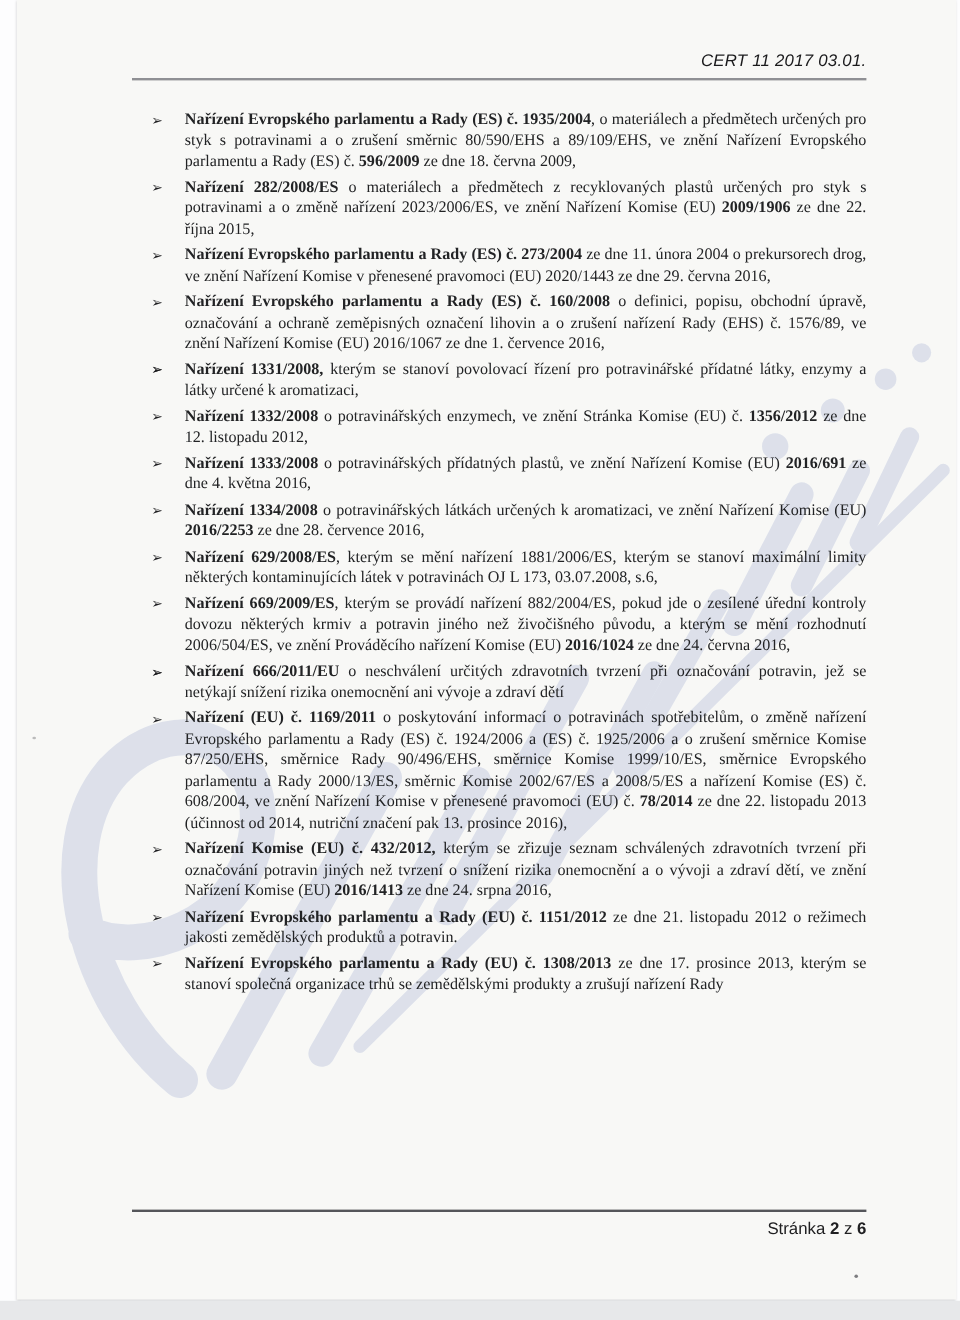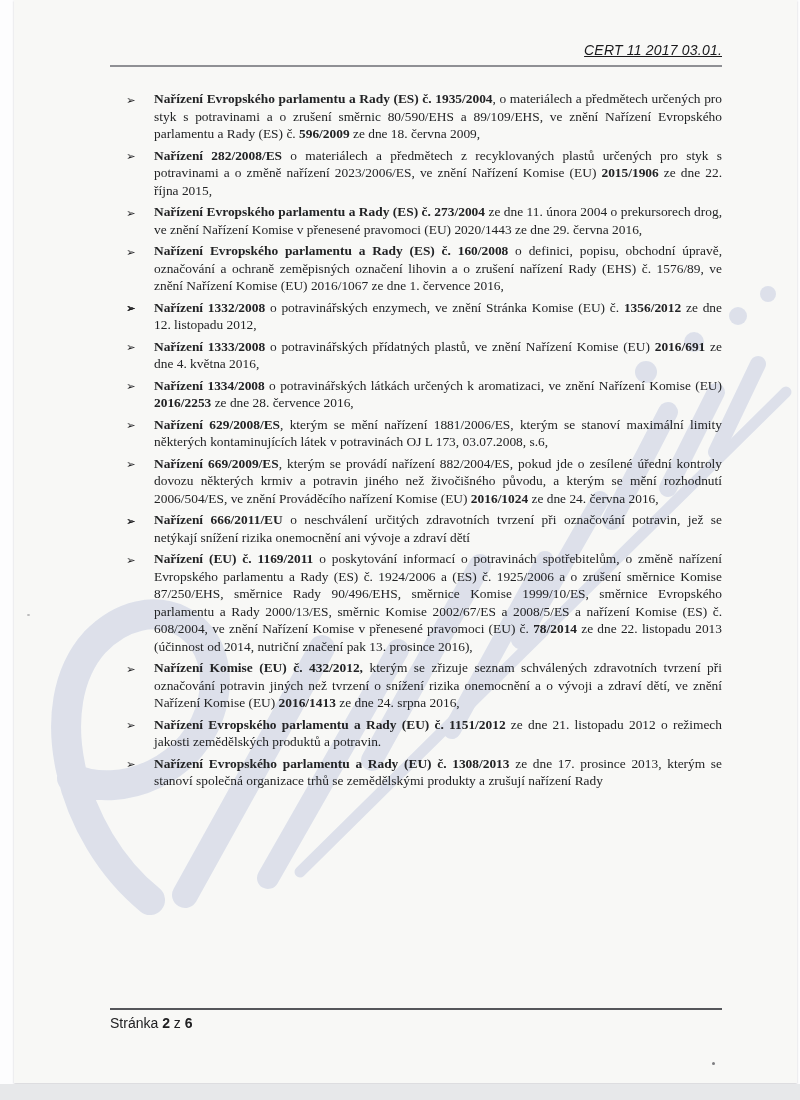--- a/index.html
+++ b/index.html
@@ -21,41 +21,41 @@
     position:absolute;left:0;top:0;width:800px;height:1100px;
     z-index:1;pointer-events:none;opacity:.55;
   }
   .content{position:absolute;z-index:2;left:0;top:0;width:800px;height:1100px;}
   .header{
     position:absolute;left:110px;top:42px;width:612px;
     text-align:right;
     font-family:"Liberation Sans", sans-serif;
     font-style:italic;font-size:14px;line-height:16px;color:#1a1a1c;
     border-bottom:2px solid #8f9094;
-    padding-bottom:7px;letter-spacing:.2px;text-decoration:underline;
+    padding-bottom:7px;letter-spacing:.2px;
   }
   .reg-list{
     position:absolute;left:110px;top:90px;width:612px;
     margin:0;padding:0;list-style:none;
     font-size:13.4px;line-height:17.5px;color:#222325;
   }
   .reg-item{
     position:relative;margin:0 0 4px 0;padding-left:44px;
     text-align:justify;text-justify:inter-word;
   }
   .reg-item .marker{
     position:absolute;left:16px;top:1.5px;
     font-family:"DejaVu Sans", sans-serif;
     font-size:11.5px;color:#1d1d1f;font-weight:normal;
   }
   .reg-item .b{font-weight:bold;}
   .footer{
     position:absolute;left:110px;top:1008px;width:612px;
     border-top:2px solid #55565a;
-    text-align:left;
+    text-align:right;
     font-family:"Liberation Sans", sans-serif;
     font-size:14px;color:#202022;padding-top:5px;
   }
   .footer .b{font-weight:bold;}
   .speck{
     position:absolute;border-radius:50%;background:#7d7d80;z-index:3;
   }
   .speck.dot-footer{left:712px;top:1062px;width:3px;height:3px;}
   .speck.dot-margin{left:27px;top:614px;width:3px;height:2px;opacity:.5;}
 </style>
@@ -89,25 +89,25 @@
 </svg>
 
 <div class="content">
 
   <div class="header">
     <span>CERT 11 2017 03.01.</span>
   </div>
 
   <ul class="reg-list">
       <li class="reg-item"><span class="marker">➢</span><span><span class="b">Nařízení Evropského parlamentu a Rady (ES) č. 1935/2004</span><span>, o materiálech a předmětech určených pro styk s potravinami a o zrušení směrnic 80/590/EHS a 89/109/EHS, ve znění Nařízení Evropského parlamentu a Rady (ES) č. </span><span class="b">596/2009</span><span> ze dne 18. června 2009,</span></span></li>
-      <li class="reg-item"><span class="marker">➢</span><span><span class="b">Nařízení 282/2008/ES</span><span> o materiálech a předmětech z recyklovaných plastů určených pro styk s potravinami a o změně nařízení 2023/2006/ES, ve znění Nařízení Komise (EU) </span><span class="b">2015/1906</span><span> ze dne 22. října 2015,</span></span></li>
+      <li class="reg-item"><span class="marker">➢</span><span><span class="b">Nařízení 282/2008/ES</span><span> o materiálech a předmětech z recyklovaných plastů určených pro styk s potravinami a o změně nařízení 2023/2006/ES, ve znění Nařízení Komise (EU) </span><span class="b">2009/1906</span><span> ze dne 22. října 2015,</span></span></li>
       <li class="reg-item"><span class="marker">➢</span><span><span class="b">Nařízení Evropského parlamentu a Rady (ES) č. 273/2004</span><span> ze dne 11. února 2004 o prekursorech drog, ve znění Nařízení Komise v přenesené pravomoci (EU) 2020/1443 ze dne 29. června 2016,</span></span></li>
       <li class="reg-item"><span class="marker">➢</span><span><span class="b">Nařízení Evropského parlamentu a Rady (ES) č. 160/2008</span><span> o definici, popisu, obchodní úpravě, označování a ochraně zeměpisných označení lihovin a o zrušení nařízení Rady (EHS) č. 1576/89, ve znění Nařízení Komise (EU) 2016/1067 ze dne 1. července 2016,</span></span></li>
       <li class="reg-item"><span class="marker">➢</span></li>
-      <li class="reg-item"><span class="marker">➢</span></li>
+      <li class="reg-item"><span class="marker">➢</span><span><span class="b">Nařízení 1331/2008,</span><span> kterým se stanoví povolovací řízení pro potravinářské přídatné látky, enzymy a látky určené k aromatizaci,</span></span></li>
       <li class="reg-item"><span class="marker">➢</span><span><span class="b">Nařízení 1332/2008</span><span> o potravinářských enzymech, ve znění Stránka Komise (EU) č. </span><span class="b">1356/2012</span><span> ze dne 12. listopadu 2012,</span></span></li>
       <li class="reg-item"><span class="marker">➢</span><span><span class="b">Nařízení 1333/2008</span><span> o potravinářských přídatných plastů, ve znění Nařízení Komise (EU) </span><span class="b">2016/691</span><span> ze dne 4. května 2016,</span></span></li>
       <li class="reg-item"><span class="marker">➢</span><span><span class="b">Nařízení 1334/2008</span><span> o potravinářských látkách určených k aromatizaci, ve znění Nařízení Komise (EU) </span><span class="b">2016/2253</span><span> ze dne 28. července 2016,</span></span></li>
       <li class="reg-item"><span class="marker">➢</span><span><span class="b">Nařízení 629/2008/ES</span><span>, kterým se mění nařízení 1881/2006/ES, kterým se stanoví maximální limity některých kontaminujících látek v potravinách OJ L 173, 03.07.2008, s.6,</span></span></li>
       <li class="reg-item"><span class="marker">➢</span><span><span class="b">Nařízení 669/2009/ES</span><span>, kterým se provádí nařízení 882/2004/ES, pokud jde o zesílené úřední kontroly dovozu některých krmiv a potravin jiného než živočišného původu, a kterým se mění rozhodnutí 2006/504/ES, ve znění Prováděcího nařízení Komise (EU) </span><span class="b">2016/1024</span><span> ze dne 24. června 2016,</span></span></li>
       <li class="reg-item"><span class="marker">➢</span></li>
       <li class="reg-item"><span class="marker">➢</span><span><span class="b">Nařízení 666/2011/EU</span><span> o neschválení určitých zdravotních tvrzení při označování potravin, jež se netýkají snížení rizika onemocnění ani vývoje a zdraví dětí</span></span></li>
       <li class="reg-item"><span class="marker">➢</span><span><span class="b">Nařízení (EU) č. 1169/2011</span><span> o poskytování informací o potravinách spotřebitelům, o změně nařízení Evropského parlamentu a Rady (ES) č. 1924/2006 a (ES) č. 1925/2006 a o zrušení směrnice Komise 87/250/EHS, směrnice Rady 90/496/EHS, směrnice Komise 1999/10/ES, směrnice Evropského parlamentu a Rady 2000/13/ES, směrnic Komise 2002/67/ES a 2008/5/ES a nařízení Komise (ES) č. 608/2004, ve znění Nařízení Komise v přenesené pravomoci (EU) č. </span><span class="b">78/2014</span><span> ze dne 22. listopadu 2013 (účinnost od 2014, nutriční značení pak 13. prosince 2016),</span></span></li>
       <li class="reg-item"><span class="marker">➢</span><span><span class="b">Nařízení Komise (EU) č. 432/2012,</span><span> kterým se zřizuje seznam schválených zdravotních tvrzení při označování potravin jiných než tvrzení o snížení rizika onemocnění a o vývoji a zdraví dětí, ve znění Nařízení Komise (EU) </span><span class="b">2016/1413</span><span> ze dne 24. srpna 2016,</span></span></li>
       <li class="reg-item"><span class="marker">➢</span><span><span class="b">Nařízení Evropského parlamentu a Rady (EU) č. 1151/2012</span><span> ze dne 21. listopadu 2012 o režimech jakosti zemědělských produktů a potravin.</span></span></li>

